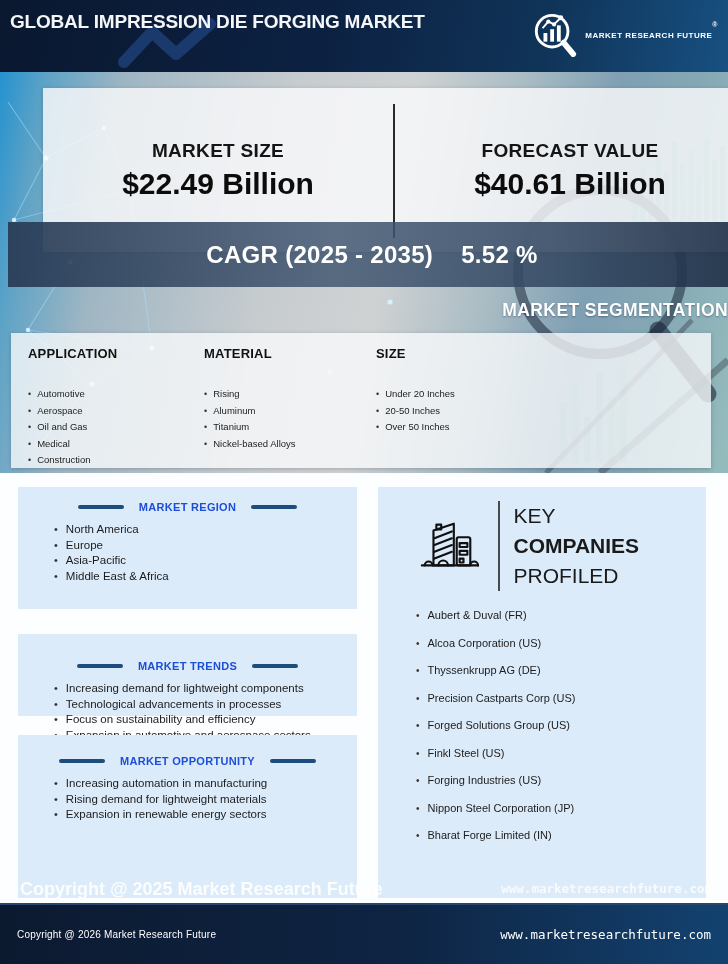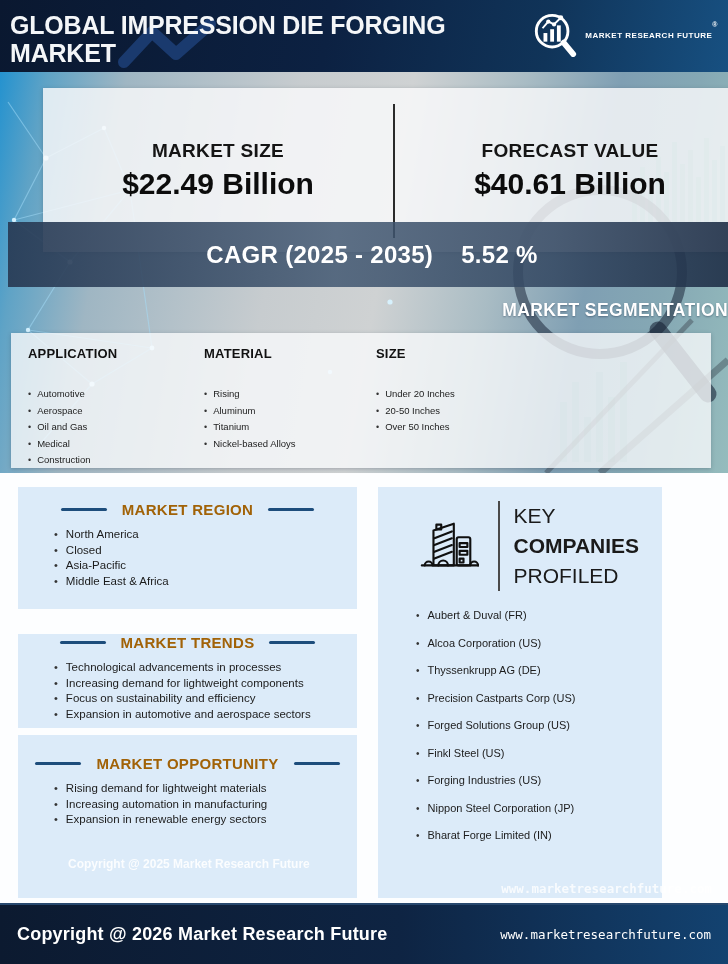--- a/index.html
+++ b/index.html
@@ -3,21 +3,21 @@
 <meta charset="utf-8">
 <style>
   * { margin:0; padding:0; box-sizing:border-box; }
   body { font-family:"Liberation Sans", sans-serif; background:#ffffff; }
   .page { position:relative; width:728px; height:964px; overflow:hidden; background:#fdfeff; }
 
   
   .header { position:absolute; top:0; left:0; width:728px; height:72px;
     background:linear-gradient(100deg,#0a1830 0%,#0c2142 45%,#103459 75%,#175081 100%); }
   .header h1 { position:absolute; left:10px; top:12px; width:520px; color:#f4f6f8;
-    font-size:25px; font-weight:700; line-height:1.1; letter-spacing:-0.2px; z-index:2; }
+    font-size:19px; font-weight:700; line-height:1.1; letter-spacing:-0.2px; z-index:2; }
   .zigzag { position:absolute; left:118px; top:16px; z-index:1; }
   .brand { position:absolute; right:10px; top:11px; display:flex; align-items:center; gap:7px; z-index:2; }
   .brand-name { color:#ffffff; font-size:8px; font-weight:700; letter-spacing:0.5px; white-space:nowrap; }
   .brand-reg { color:#ffffff; font-size:7px; vertical-align:super; position:relative; top:-7px; }
 
   
   .hero { position:absolute; top:72px; left:0; width:728px; height:401px;
     background:linear-gradient(100deg,#2492cf 0%,#5fa3c6 6%,#9fb6c3 16%,#c7cccf 38%,#cfd2d3 52%,#a9bcc4 66%,#7f9fb3 78%,#85a8b4 88%,#95bcbd 100%); }
   .hero-decor { position:absolute; top:0; left:0; z-index:0; }
 
@@ -42,53 +42,53 @@
     display:grid; grid-template-columns:176px 172px 178px 1fr; padding:13px 12px 0 17px; }
   .seg-col-heading { font-size:13px; font-weight:700; color:#111; letter-spacing:0.2px; margin-bottom:25px; }
   .seg-list { list-style:none; }
   .seg-list li { display:flex; align-items:baseline; font-size:9.5px; color:#222; line-height:15.5px; }
   .seg-list li::before { content:"•"; font-size:9px; color:#333; margin-right:6px; }
 
   
   .lower { position:absolute; top:473px; left:0; width:728px; height:430px; background:#fdfeff; }
   .card { position:absolute; background:#dcebf9; }
   .card-region { left:18px; top:14px; width:339px; height:122px; padding-top:14px; }
-  .card-trends { left:18px; top:161px; width:339px; height:94px; padding-top:0; }
+  .card-trends { left:18px; top:161px; width:339px; height:82px; padding-top:26px; }
   .card-opportunity { left:18px; top:262px; width:339px; height:163px; padding-top:20px; }
-  .card-companies { left:378px; top:14px; width:284px; height:411px; padding:14px 0 12px 20px; }
+  .card-companies { left:378px; top:14px; width:328px; height:411px; padding:14px 0 12px 20px; }
 
   .card-title-row { display:flex; align-items:center; justify-content:center; gap:15px; margin-bottom:9px; }
   .title-dash { width:46px; height:3.5px; background:#1d4d7c; border-radius:2px; }
-  .card-title { font-size:15px; font-weight:700; color:#a16207; letter-spacing:0.3px; }
+  .card-title { font-size:11px; font-weight:700; color:#1d4ed8; letter-spacing:0.3px; }
 
   .bullet-list { list-style:none; padding-left:36px; }
   .bullet-list li { display:flex; align-items:baseline; font-size:11.5px; color:#1c1c1c; line-height:15.5px; }
   .bullet-list li::before { content:"•"; font-size:11px; color:#333; margin-right:8px; }
 
   
   .companies-header { display:flex; align-items:center; gap:0; margin-bottom:18px; }
   .companies-icon-box { width:100px; display:flex; justify-content:center; }
   .companies-vline { width:1.5px; height:90px; background:#4a4a4a; margin-right:14px; }
   .companies-title { font-size:21px; color:#1a1a1a; line-height:30px; font-weight:400; }
   .companies-title .bold-line { font-weight:700; }
   .companies-list { list-style:none; padding-left:18px; }
   .companies-list li { display:flex; align-items:baseline; font-size:11px; color:#1c1c1c; margin-bottom:15.5px; }
   .companies-list li::before { content:"•"; font-size:10px; color:#333; margin-right:8px; }
 
   
   .wm { position:absolute; color:rgba(255,255,255,0.88); font-weight:700; }
-  .wm-copy { left:20px; top:384px; font-size:12px;margin-left:48px; }
+  .wm-copy { left:20px; top:406px; font-size:18px; }
   .wm-site { right:16px; top:408px; font-size:12.5px; font-family:"DejaVu Sans Mono", monospace; color:rgba(255,255,255,0.8); }
 
   
   .footer { position:absolute; top:903px; left:0; width:728px; height:61px;
     background:linear-gradient(90deg,#0c1a30 0%,#0e2443 55%,#134270 100%);
     display:flex; align-items:center; justify-content:space-between; padding:0 17px;
     border-top:2px solid #27486e; }
-  .footer-copy { color:#ffffff; font-size:18px; font-weight:700; letter-spacing:0.2px; }
+  .footer-copy { color:#ffffff; font-size:10px; font-weight:400; letter-spacing:0.2px; }
   .footer-site { color:#ffffff; font-size:12.5px; font-family:"DejaVu Sans Mono", monospace; }
 </style>
 </head>
 <body>
 
 <div class="page">
 
   <div class="header">
     <svg class="zigzag" width="130" height="52" viewBox="0 0 130 52">
       <polyline points="6,46 34,16 58,38 92,8" fill="none" stroke="#1d3f78" stroke-width="12" stroke-linecap="round" stroke-linejoin="round" opacity="0.85"></polyline>
@@ -243,65 +243,65 @@
       <div class="card-title-row">
         <span class="title-dash"></span>
         <span class="card-title">MARKET REGION</span>
         <span class="title-dash"></span>
       </div>
       <ul class="bullet-list">
         <li>
             <span>North America</span>
           </li>
         <li>
-            <span>Closed</span>
+            <span>Europe</span>
           </li>
         <li>
             <span>Asia-Pacific</span>
           </li>
         <li>
             <span>Middle East &amp; Africa</span>
           </li>
       </ul>
     </div>
 
     <div class="card card-trends">
       <div class="card-title-row">
         <span class="title-dash"></span>
         <span class="card-title">MARKET TRENDS</span>
         <span class="title-dash"></span>
       </div>
       <ul class="bullet-list">
         <li>
+            <span>Increasing demand for lightweight components</span>
+          </li>
+        <li>
             <span>Technological advancements in processes</span>
-          </li>
-        <li>
-            <span>Increasing demand for lightweight components</span>
           </li>
         <li>
             <span>Focus on sustainability and efficiency</span>
           </li>
         <li>
             <span>Expansion in automotive and aerospace sectors</span>
           </li>
       </ul>
     </div>
 
     <div class="card card-opportunity">
       <div class="card-title-row">
         <span class="title-dash"></span>
         <span class="card-title">MARKET OPPORTUNITY</span>
         <span class="title-dash"></span>
       </div>
       <ul class="bullet-list">
         <li>
+            <span>Increasing automation in manufacturing</span>
+          </li>
+        <li>
             <span>Rising demand for lightweight materials</span>
-          </li>
-        <li>
-            <span>Increasing automation in manufacturing</span>
           </li>
         <li>
             <span>Expansion in renewable energy sectors</span>
           </li>
       </ul>
     </div>
 
     <div class="card card-companies">
       <div class="companies-header">
         <div class="companies-icon-box">

